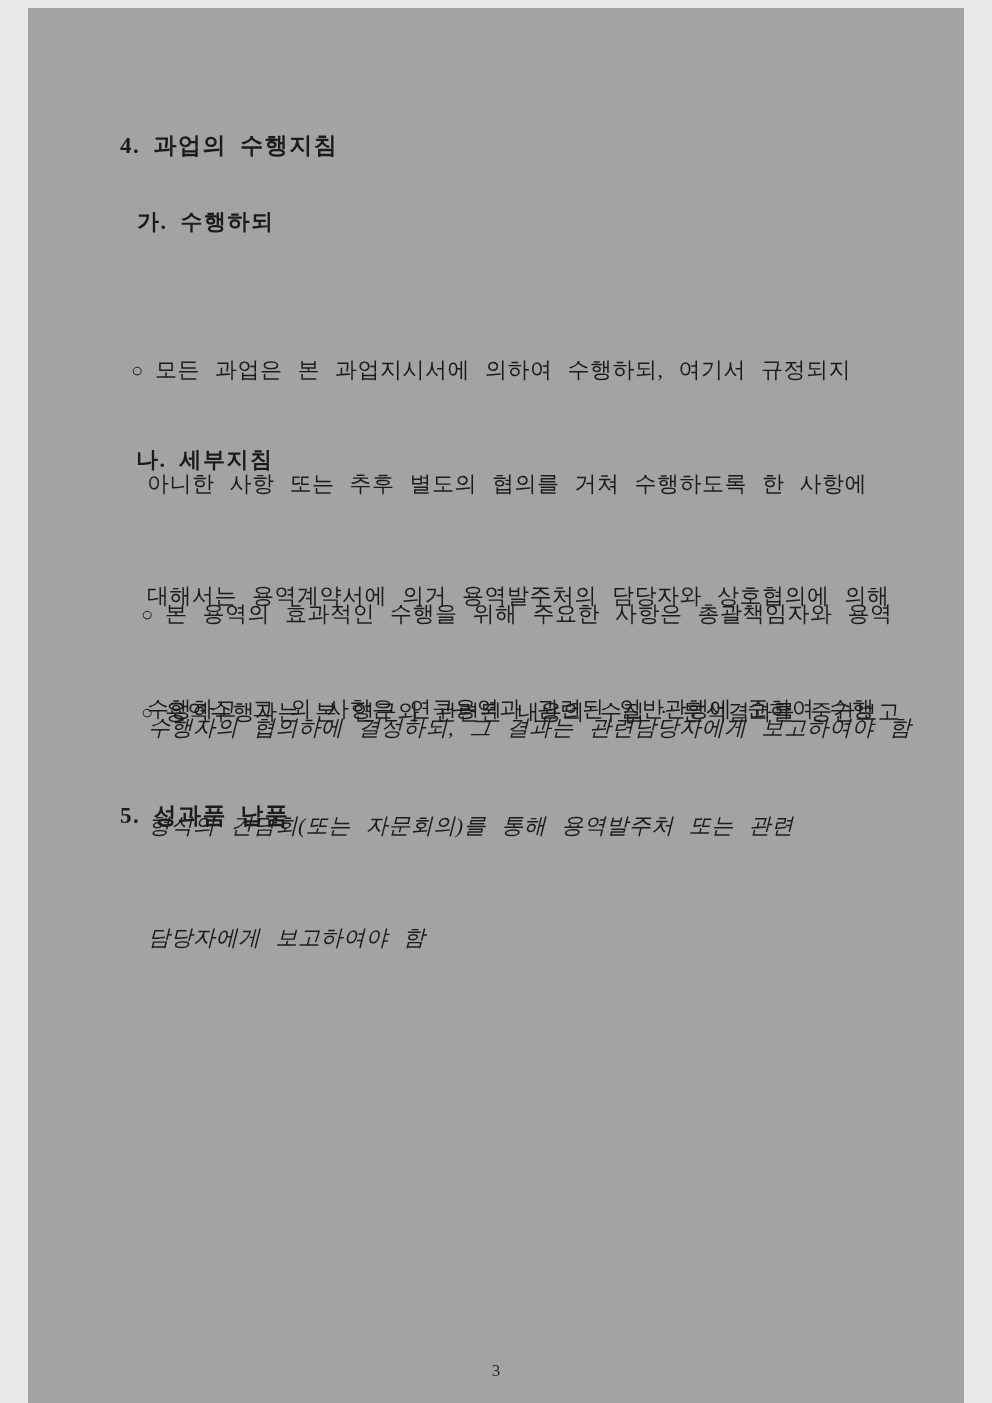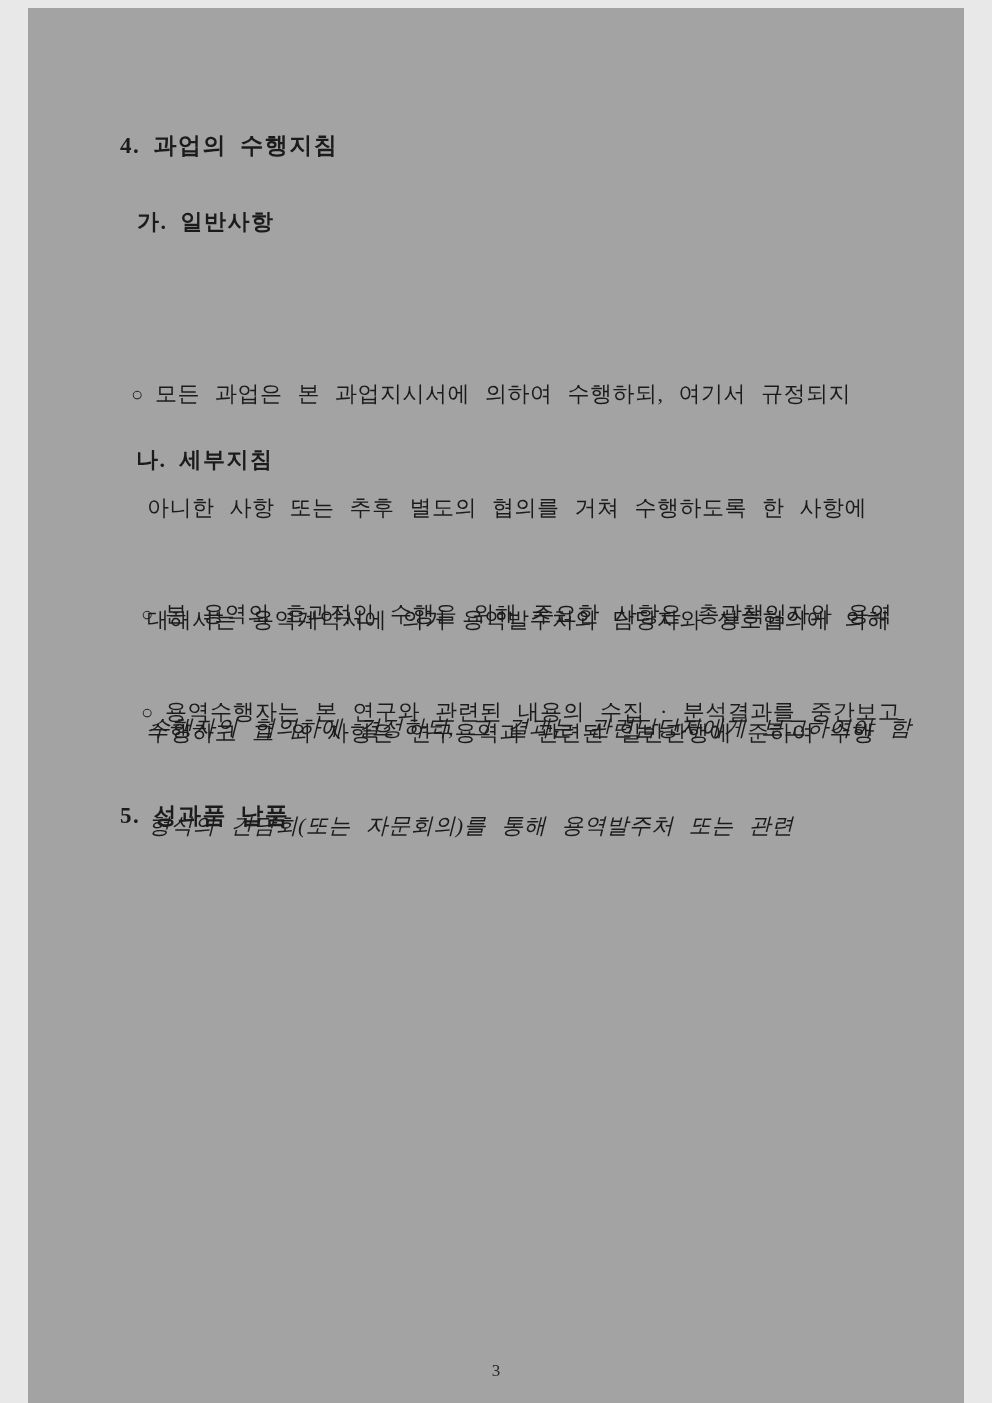--- a/index.html
+++ b/index.html
@@ -60,39 +60,40 @@
     color: #2a2a2a;
   }
 </style>
 </head>
 <body>
 
 <div class="page">
 
   <div class="sec-title" style="left:92px; top:123px">4. 과업의 수행지침</div>
 
-  <div class="sub-title" style="left:109px; top:199px">가. 일반사항</div>
+  <div class="sub-title" style="left:109px; top:199px">가. 수행하되</div>
 
-  <div class="bullet indent-lg" style="left:103px; top:292px">
+  <div class="bullet indent-lg" style="left:103px; top:268px">
     <div class="line first"><span class="marker">○</span><span>모든 과업은 본 과업지시서에 의하여 수행하되, 여기서 규정되지</span></div>
     <div class="line cont">아니한 사항 또는 추후 별도의 협의를 거쳐 수행하도록 한 사항에</div>
     <div class="line cont">대해서는 용역계약서에 의거 용역발주처의 담당자와 상호협의에 의해</div>
     <div class="line cont">수행하고 그 외 사항은 연구용역과 관련된 일반관행에 준하여 수행</div>
   </div>
 
   <div class="sub-title" style="left:108px; top:437px">나. 세부지침</div>
 
   <div class="bullet indent-sm" style="left:113px; top:512px">
     <div class="line first"><span class="marker">○</span><span>본 용역의 효과적인 수행을 위해 주요한 사항은 총괄책임자와 용역</span></div>
     <div class="line cont">수행자의 협의하에 결정하되, 그 결과는 관련담당자에게 보고하여야 함</div>
   </div>
 
   <div class="bullet indent-sm" style="left:113px; top:610px">
     <div class="line first"><span class="marker">○</span><span>용역수행자는 본 연구와 관련된 내용의 수집 · 분석결과를 중간보고</span></div>
     <div class="line cont">형식의 간담회(또는 자문회의)를 통해 용역발주처 또는 관련</div>
+    <div class="line cont">담당자에게 보고하여야 함</div>
   </div>
 
   <div class="sec-title" style="left:92px; top:793px">5. 성과품 납품</div>
 
 
   <div class="page-number" style="top:1352px">3</div>
 
 </div>
 
 </body></html>

